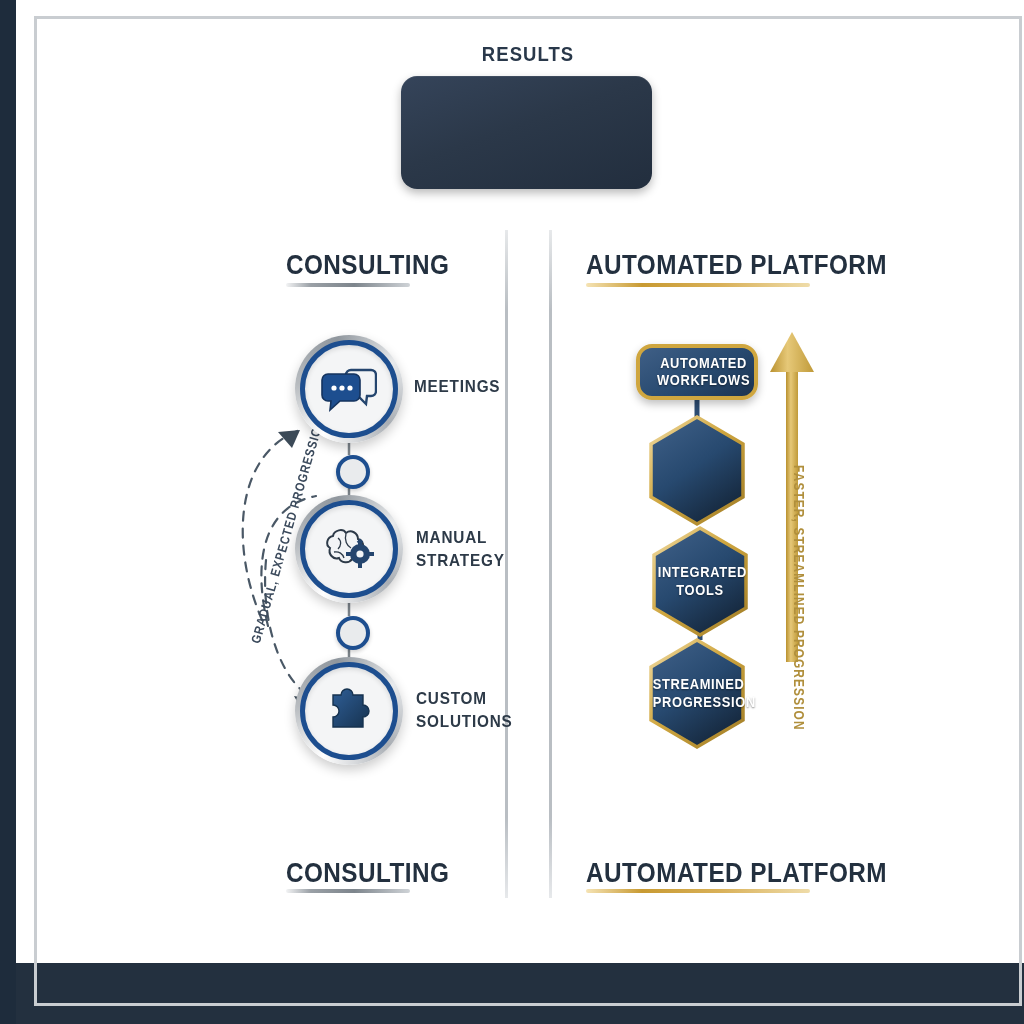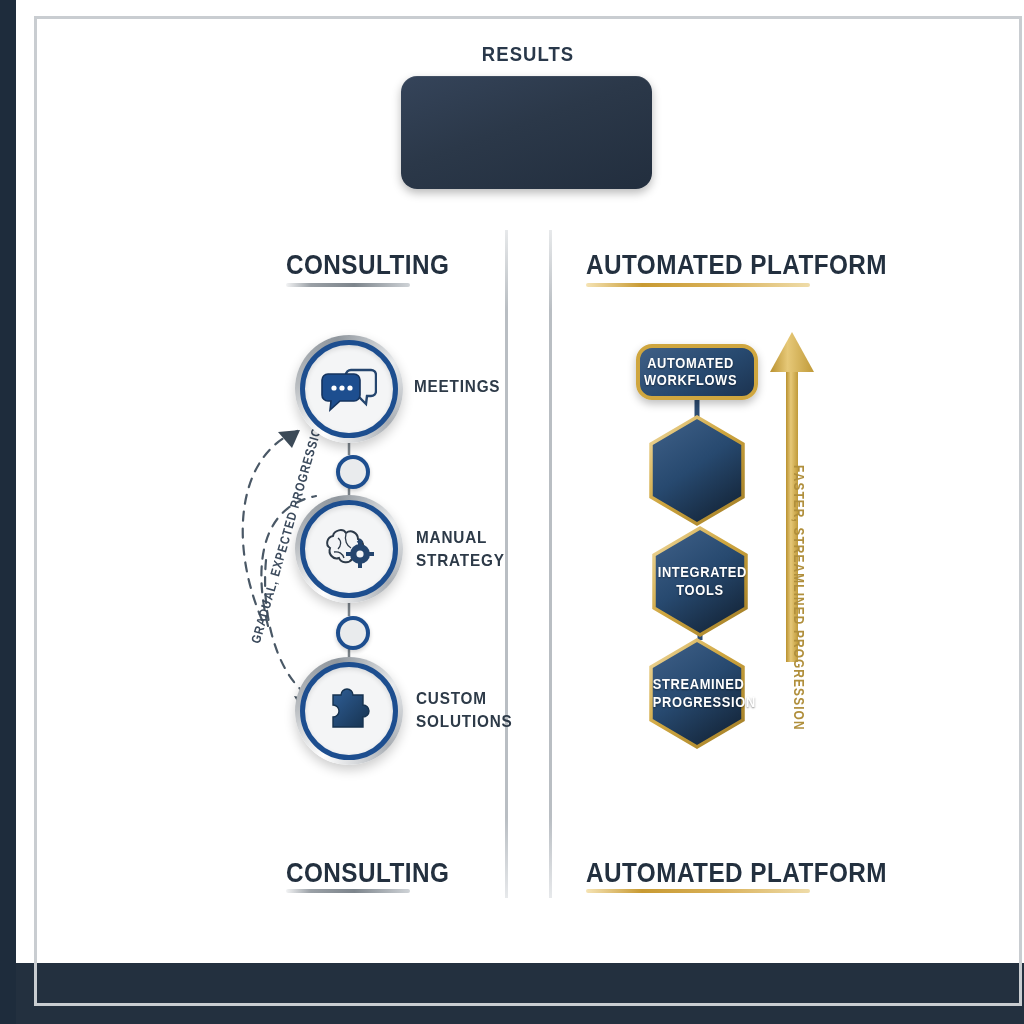--- a/index.html
+++ b/index.html
@@ -88,21 +88,21 @@
     box-shadow:0 2px 4px rgba(0,0,0,.2);
   }
 
   
   .pill{
     position:absolute;width:122px;height:56px;border-radius:16px;
     background:linear-gradient(150deg,#3d5d84 0%,#2c4straight 0%,#264a73 55%,#1d3450 100%);
     background:linear-gradient(150deg,#3f5f86 0%,#27496f 55%,#1c3350 100%);
     border:4px solid #cfa63f;
     box-sizing:border-box;
-    display:flex;align-items:center;justify-content:flex-start;
+    display:flex;align-items:center;justify-content:flex-end;
     box-shadow:0 4px 9px rgba(0,0,0,.25);
   }
   .hex-txt,.pill-txt{
     position:relative;
     color:#ffffff;text-align:center;
     font-family:"Liberation Sans Narrow","Liberation Sans",sans-serif;
     font-size:14px;font-weight:700;letter-spacing:.7px;line-height:1.25;
     transform:scaleX(.92);
     text-shadow:0 1px 2px rgba(0,0,0,.45);
   }

